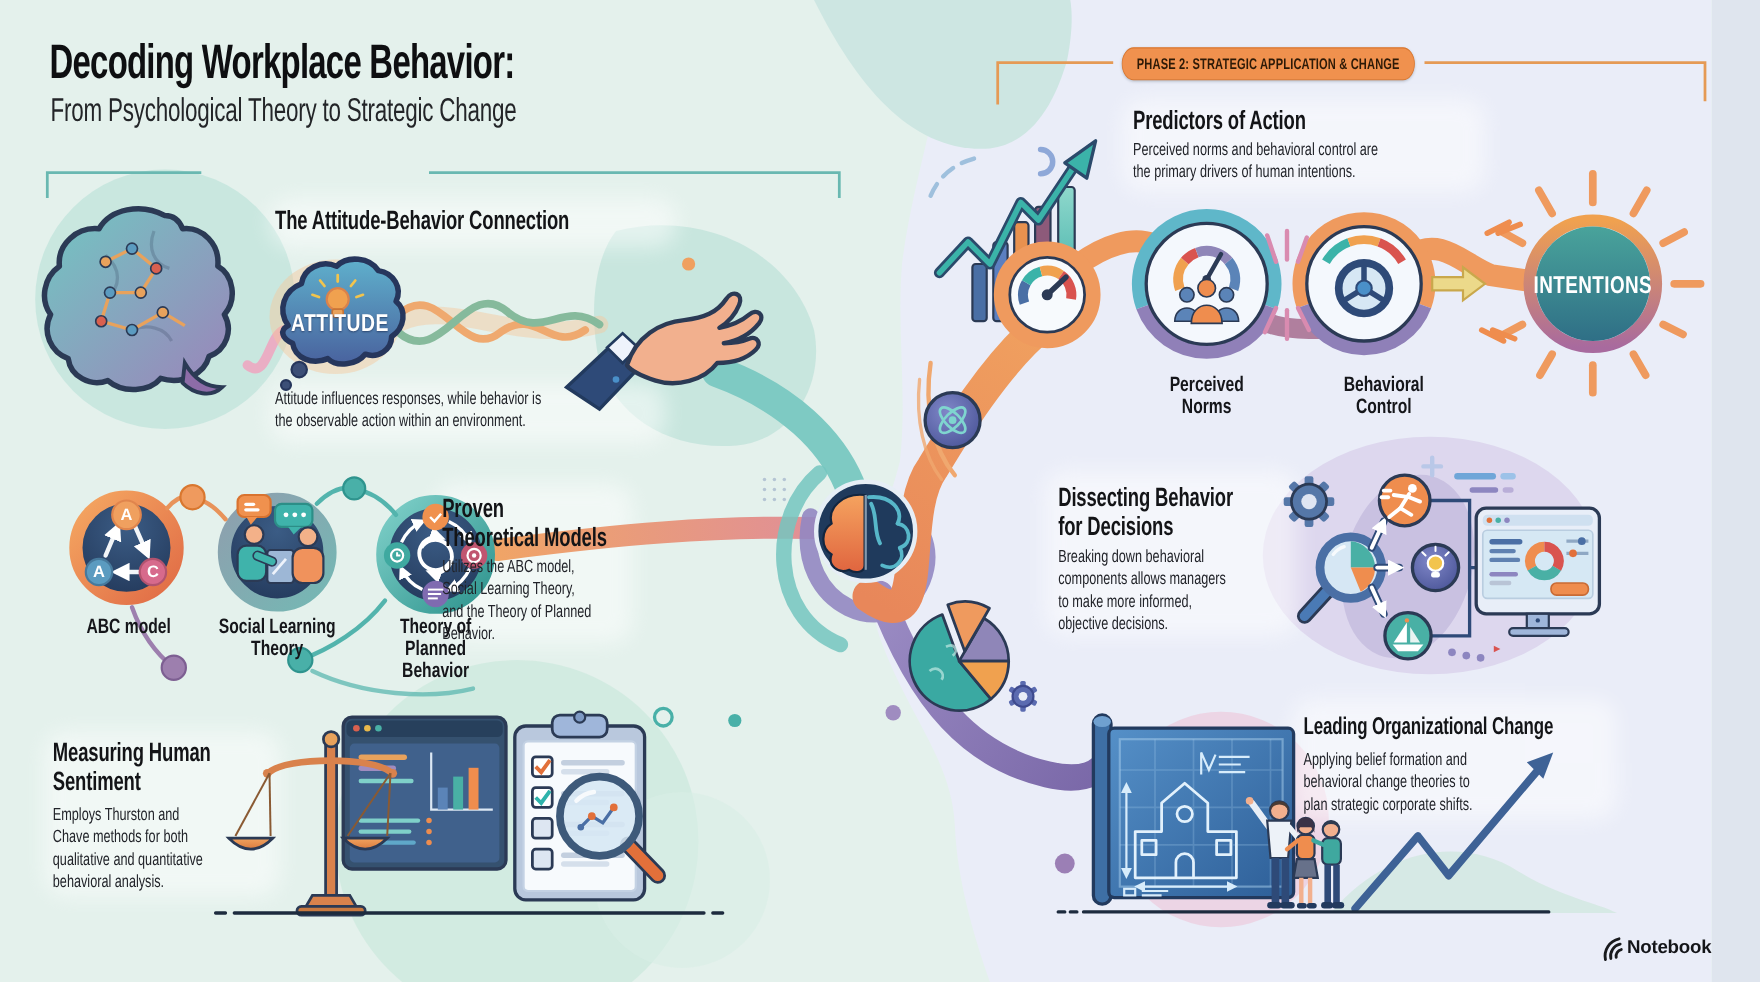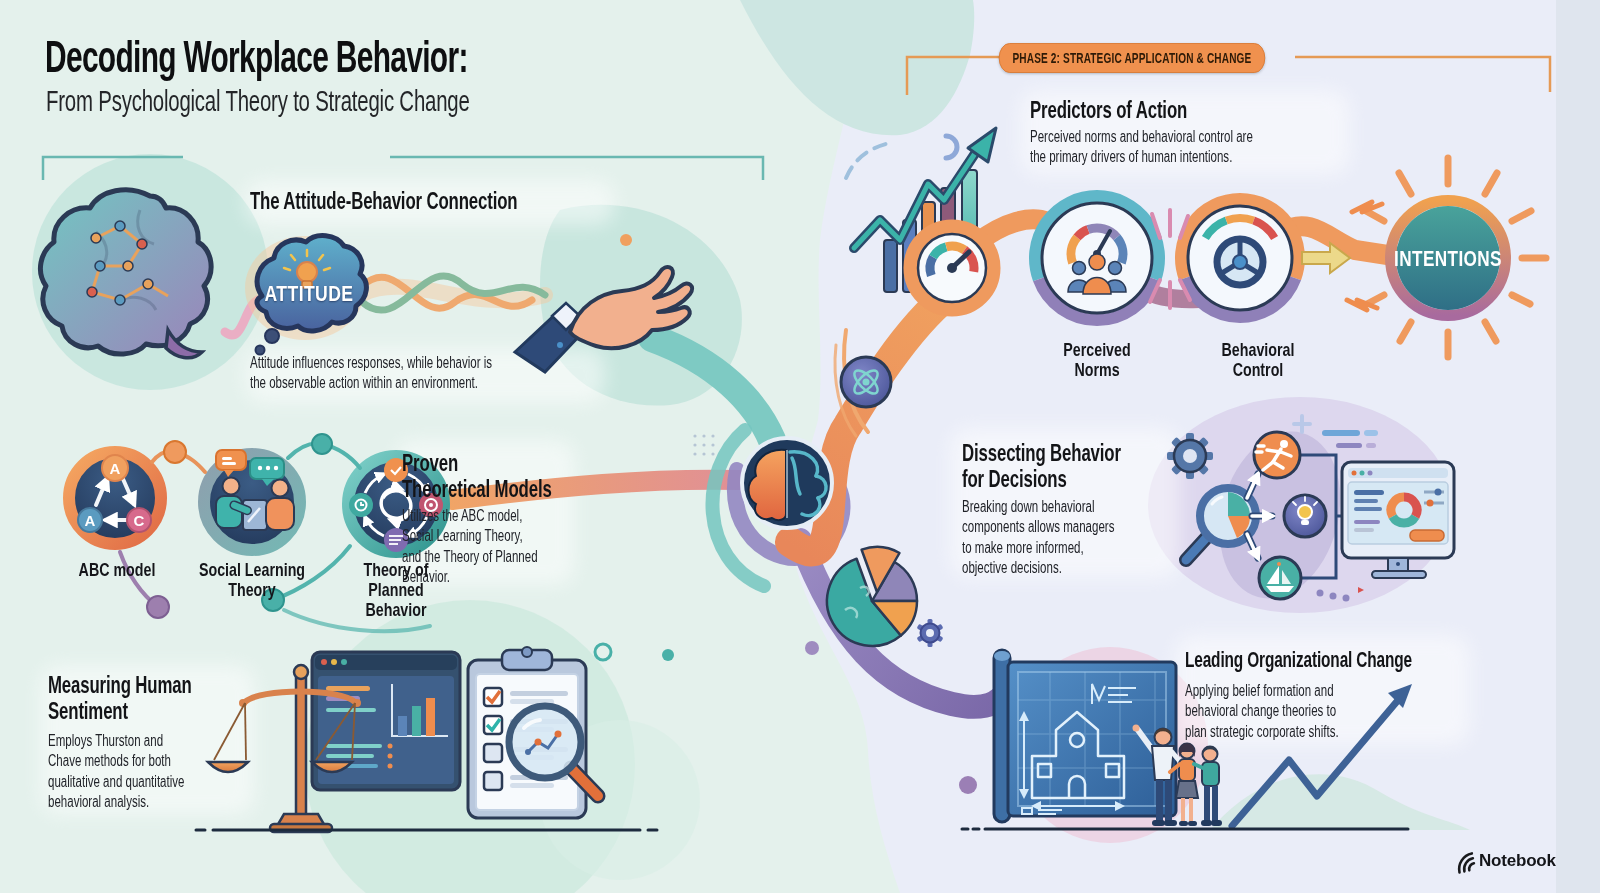--- a/index.html
+++ b/index.html
@@ -690,21 +690,21 @@
   <g transform="translate(1455,856) rotate(-12)" fill="none" stroke="#191a1d" stroke-width="2.6" stroke-linecap="round">
     <path d="M1,17 A16,16 0 0 1 17,1"></path>
     <path d="M6,17 A11,11 0 0 1 17,6"></path>
     <path d="M11,17 A6,6 0 0 1 17,11"></path>
   </g>
 </svg>
 
 <div class="t h1a" style="left:45px;top:34px">Decoding Workplace Behavior:</div>
 <div class="t h1b" style="left:46px;top:84px">From Psychological Theory to Strategic Change</div>
 
-<div class="badge-wrap" style="left:962px;top:43px">
+<div class="badge-wrap" style="left:983px;top:43px">
   <div class="badge badge2">PHASE 2: STRATEGIC APPLICATION &amp; CHANGE</div>
 </div>
 
 <div class="t h2" style="left:250px;top:188px">The Attitude-Behavior Connection</div>
 <div class="cloudlbl">ATTITUDE</div>
 <div class="t body" style="left:250px;top:353px;font-weight:500">Attitude influences responses, while behavior is
 the observable action within an environment.</div>
 
 <div class="t h2" style="left:402px;top:450px">Proven
 Theoretical Models</div>

